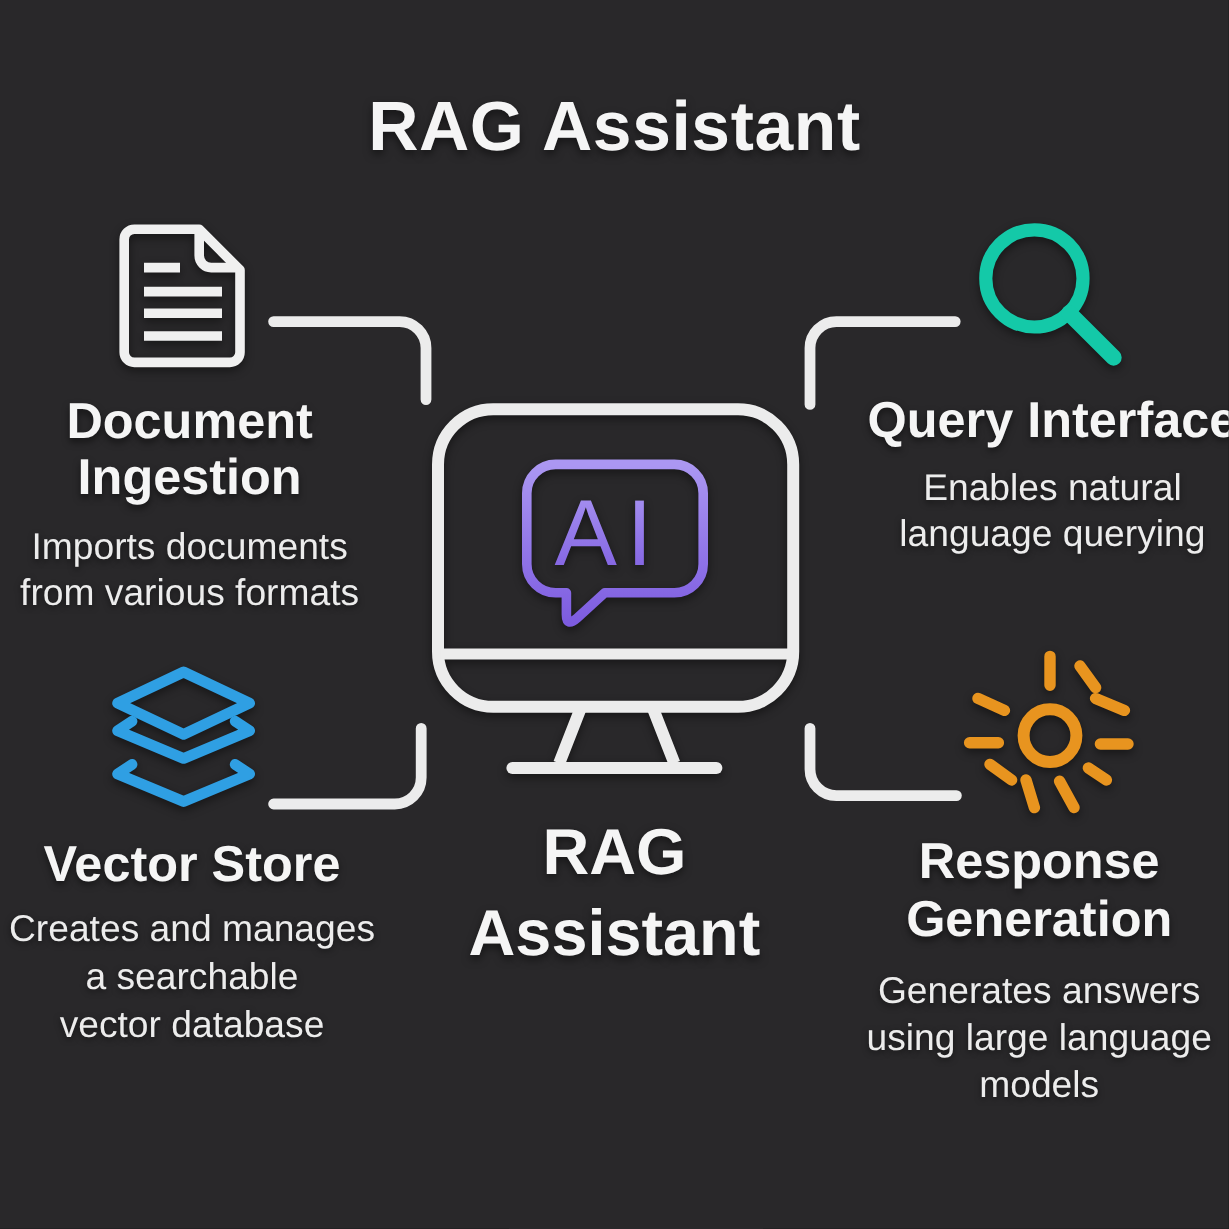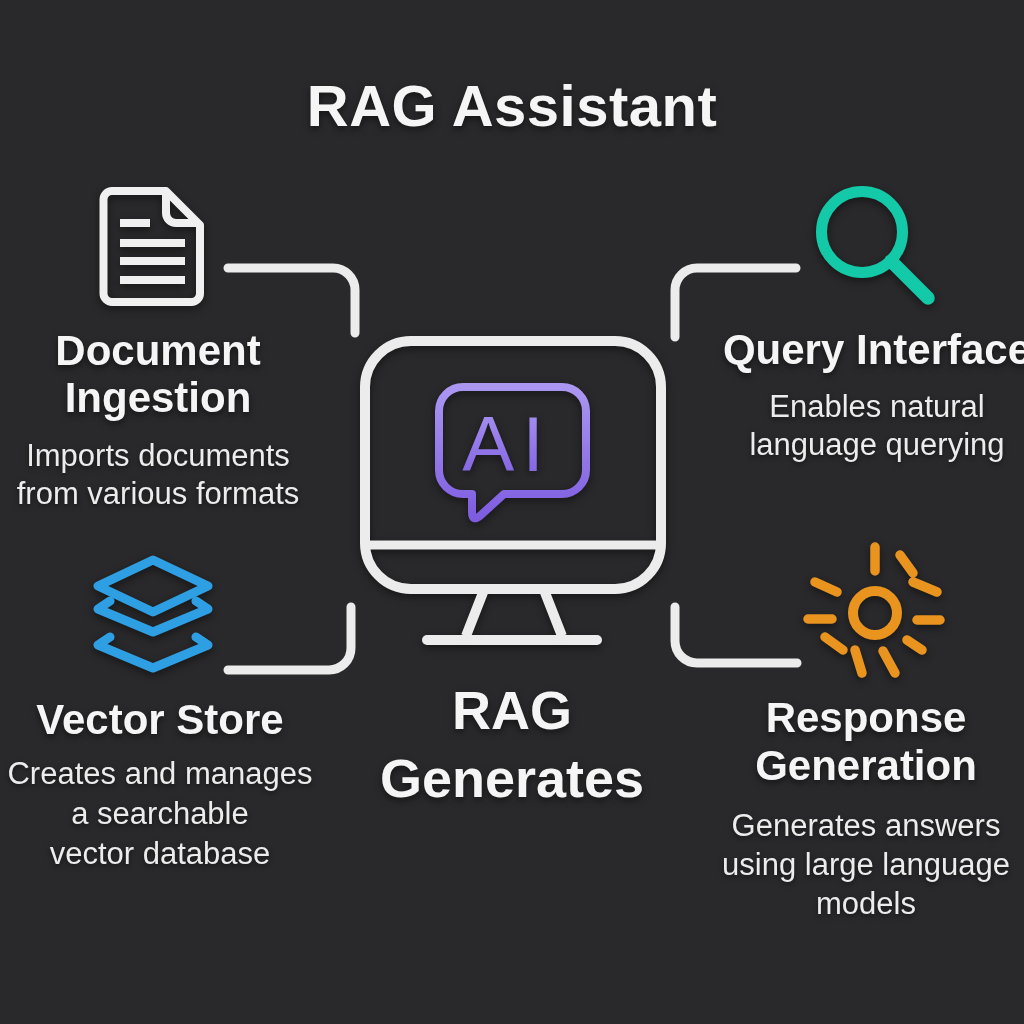--- a/index.html
+++ b/index.html
@@ -145,15 +145,15 @@
 a searchable
 vector database</div>
 
   <div class="node-title t-br">Response
 Generation</div>
   <div class="node-desc d-br">Generates answers
 using large language
 models</div>
 
   <div class="center-caption">RAG
-Generates</div>
+Assistant</div>
 
 </div>
 
 </body></html>

